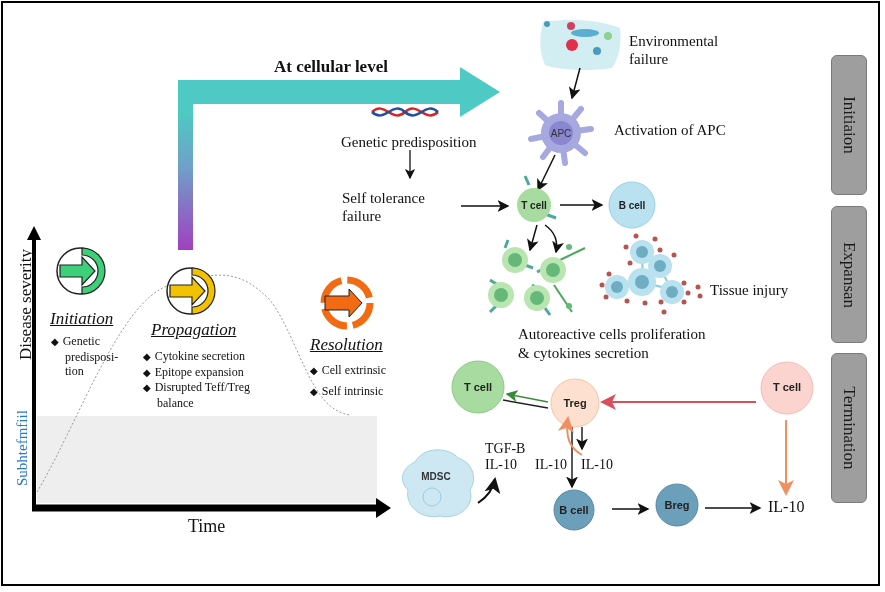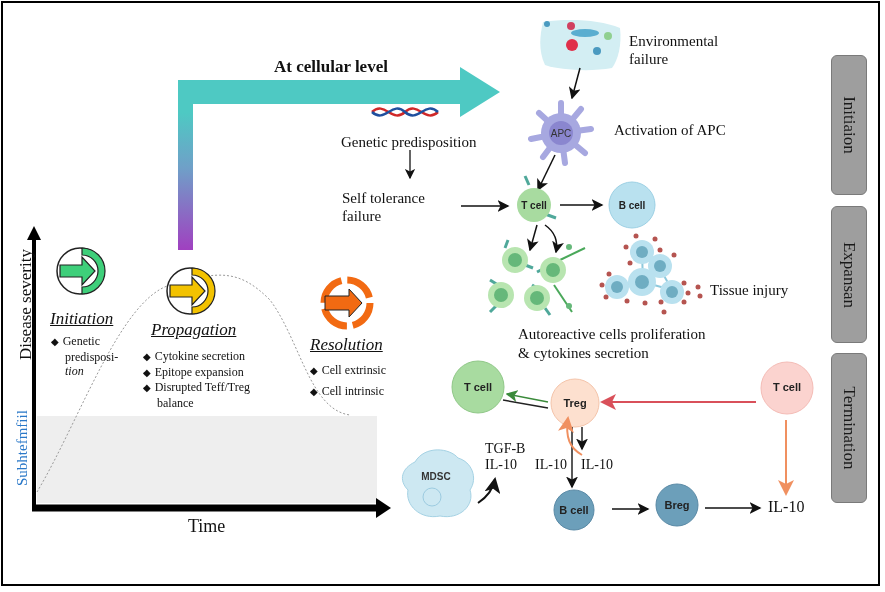--- a/index.html
+++ b/index.html
@@ -199,35 +199,35 @@
 <div class="t" style="left:240px;top:58px;font-size:17px;font-weight:bold;margin-left:34px;">At cellular level</div>
 
 <div class="t" style="left:17px;top:360px;font-size:17px;transform-origin:left top;transform:rotate(-90deg);">Disease severity</div>
 <div class="t" style="left:14px;top:486px;font-size:15px;color:#2a78c8;transform-origin:left top;transform:rotate(-90deg);">Subhtefmfiil</div>
 <div class="t" style="left:188px;top:517px;font-size:18px;">Time</div>
 
 <div class="t" style="left:50px;top:310px;font-size:17px;font-style:italic;text-decoration:underline;">Initiation</div>
 <div class="t bul" style="left:51px;top:334px;">
   <div><span class="d">◆</span><span>Genetic</span></div>
   <div style="padding-left:14px;">predisposi-</div>
-  <div style="padding-left:14px;font-style:italic;">tion</div>
+  <div style="padding-left:14px;">tion</div>
 </div>
 
 <div class="t" style="left:151px;top:321px;font-size:17px;font-style:italic;text-decoration:underline;">Propagation</div>
 <div class="t bul" style="left:143px;top:349px;">
   <div><span class="d">◆</span><span>Cytokine secretion</span></div>
   <div><span class="d">◆</span><span>Epitope expansion</span></div>
   <div><span class="d">◆</span><span>Disrupted Teff/Treg</span></div>
   <div style="padding-left:14px;">balance</div>
 </div>
 
 <div class="t" style="left:310px;top:336px;font-size:17px;font-style:italic;text-decoration:underline;">Resolution</div>
 <div class="t bul" style="left:310px;top:360px;line-height:20px;">
   <div><span class="d">◆</span><span>Cell extrinsic</span></div>
-  <div><span class="d">◆</span><span>Cell intrinsic</span></div>
+  <div><span class="d">◆</span><span>Self intrinsic</span></div>
 </div>
 
 <div class="t" style="left:629px;top:32px;font-size:15px;line-height:18px;">
   <div>Environmental</div>
   <div>failure</div>
 </div>
 <div class="cell-lbl" style="left:561px;top:133px;font-weight:normal;font-size:10px;color:#333;">APC</div>
 <div class="t" style="left:614px;top:122px;font-size:15px;">Activation of APC</div>
 <div class="t" style="left:341px;top:134px;font-size:15px;">Genetic predisposition</div>
 <div class="t" style="left:342px;top:189px;font-size:15px;line-height:18px;">

